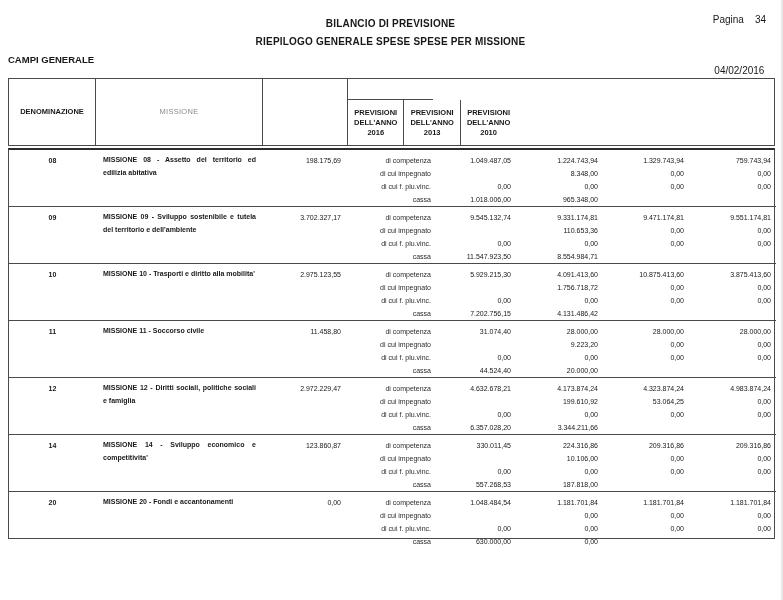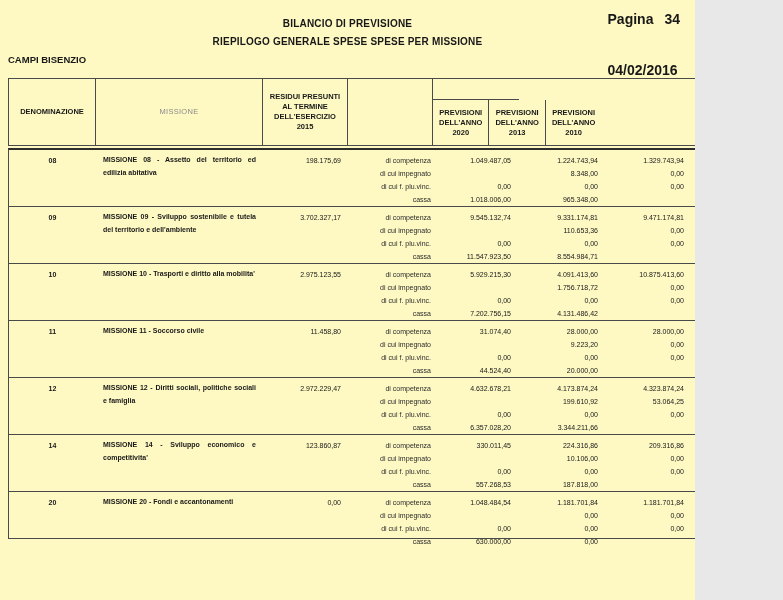--- a/index.html
+++ b/index.html
@@ -1,24 +1,24 @@
 <!DOCTYPE html>
 <html><head>
 <meta charset="utf-8">
 <style>
   html,body{margin:0;padding:0;background:#e8e8e8;}
   .page{
-    position:relative; width:695px; height:600px; background:#fef9c3;
+    position:relative; width:781px; height:600px; background:#ffffff;
     font-family:"Liberation Sans", sans-serif; color:#181818; overflow:hidden;
   }
   
   .title-block{position:absolute; top:15px; left:0; right:0; text-align:center;
     font-weight:bold; font-size:10px; line-height:18px; letter-spacing:.2px;}
-  .page-info{position:absolute; top:14px; right:15px; text-align:left;
-    font-size:14px; font-weight:bold; line-height:11px;}
+  .page-info{position:absolute; top:14px; right:15px; text-align:center;
+    font-size:10px; font-weight:normal; line-height:11px;}
   .page-info .pagenum{margin-left:11px;}
   .report-date{margin-top:40px;}
   .entity{position:absolute; top:54px; left:8px; font-size:9.5px; font-weight:bold;}
   
   .thead{
     position:absolute; left:8px; top:78px; width:767px; height:68px;
     border:1px solid #4a4a4a; box-sizing:border-box;
     display:grid; grid-template-columns:87px 167px 85px 85px 86px 1fr;
   }
   .hcell{
@@ -65,32 +65,31 @@
     <div>RIEPILOGO GENERALE SPESE SPESE PER MISSIONE</div>
   </div>
 
   <div class="page-info">
     <div>
       <span>Pagina</span><span class="pagenum">34</span>
     </div>
     <div class="report-date">04/02/2016</div>
   </div>
 
-  <div class="entity">CAMPI BISENZIO</div>
+  <div class="entity">CAMPI GENERALE</div>
 
   <div class="thead">
     <div class="hcell">DENOMINAZIONE</div>
     <div class="hcell missione-h">MISSIONE</div>
-    <div class="hcell">RESIDUI PRESUNTI AL TERMINE DELL'ESERCIZIO 2015</div>
     <div class="hcell"></div>
     <div class="h-years">
       <div class="h-years-top"></div>
       <div class="h-years-bottom">
         <div class="hcell">
-          <span><span>PREVISIONI DELL'ANNO</span><br><span>2020</span></span>
+          <span><span>PREVISIONI DELL'ANNO</span><br><span>2016</span></span>
         </div>
         <div class="hcell">
           <span><span>PREVISIONI DELL'ANNO</span><br><span>2013</span></span>
         </div>
         <div class="hcell">
           <span><span>PREVISIONI DELL'ANNO</span><br><span>2010</span></span>
         </div>
       </div>
     </div>
   </div>

